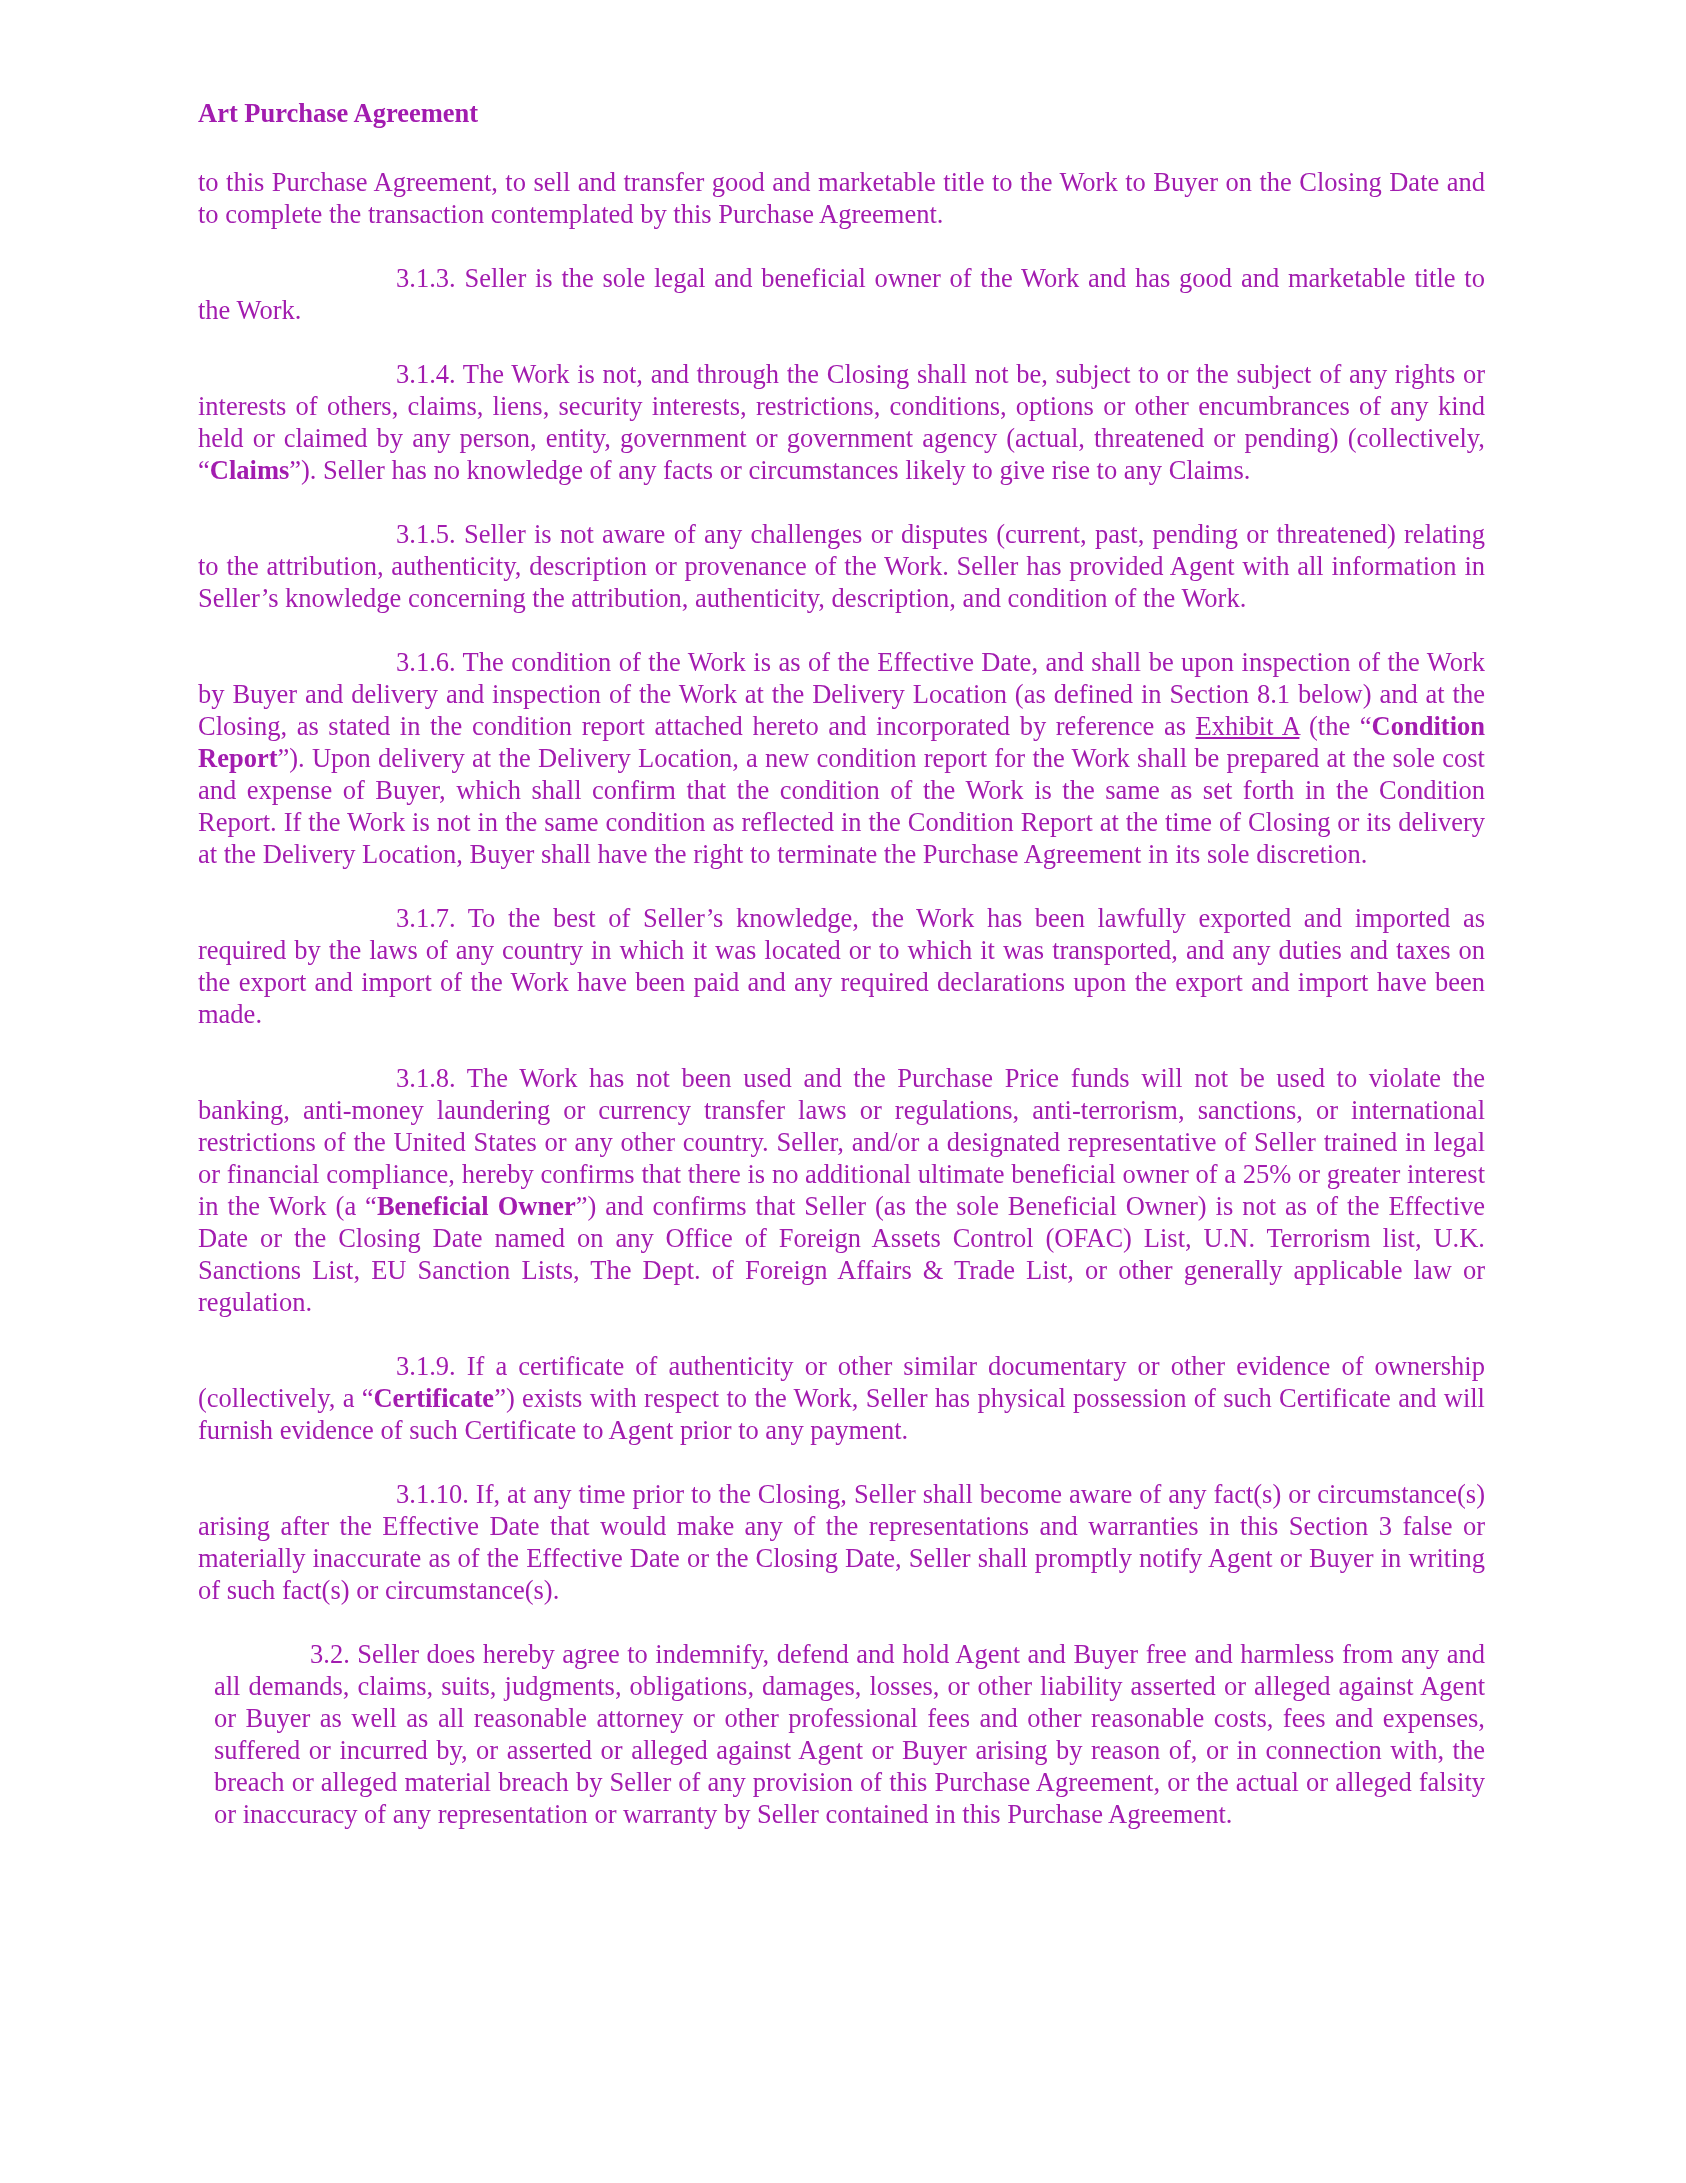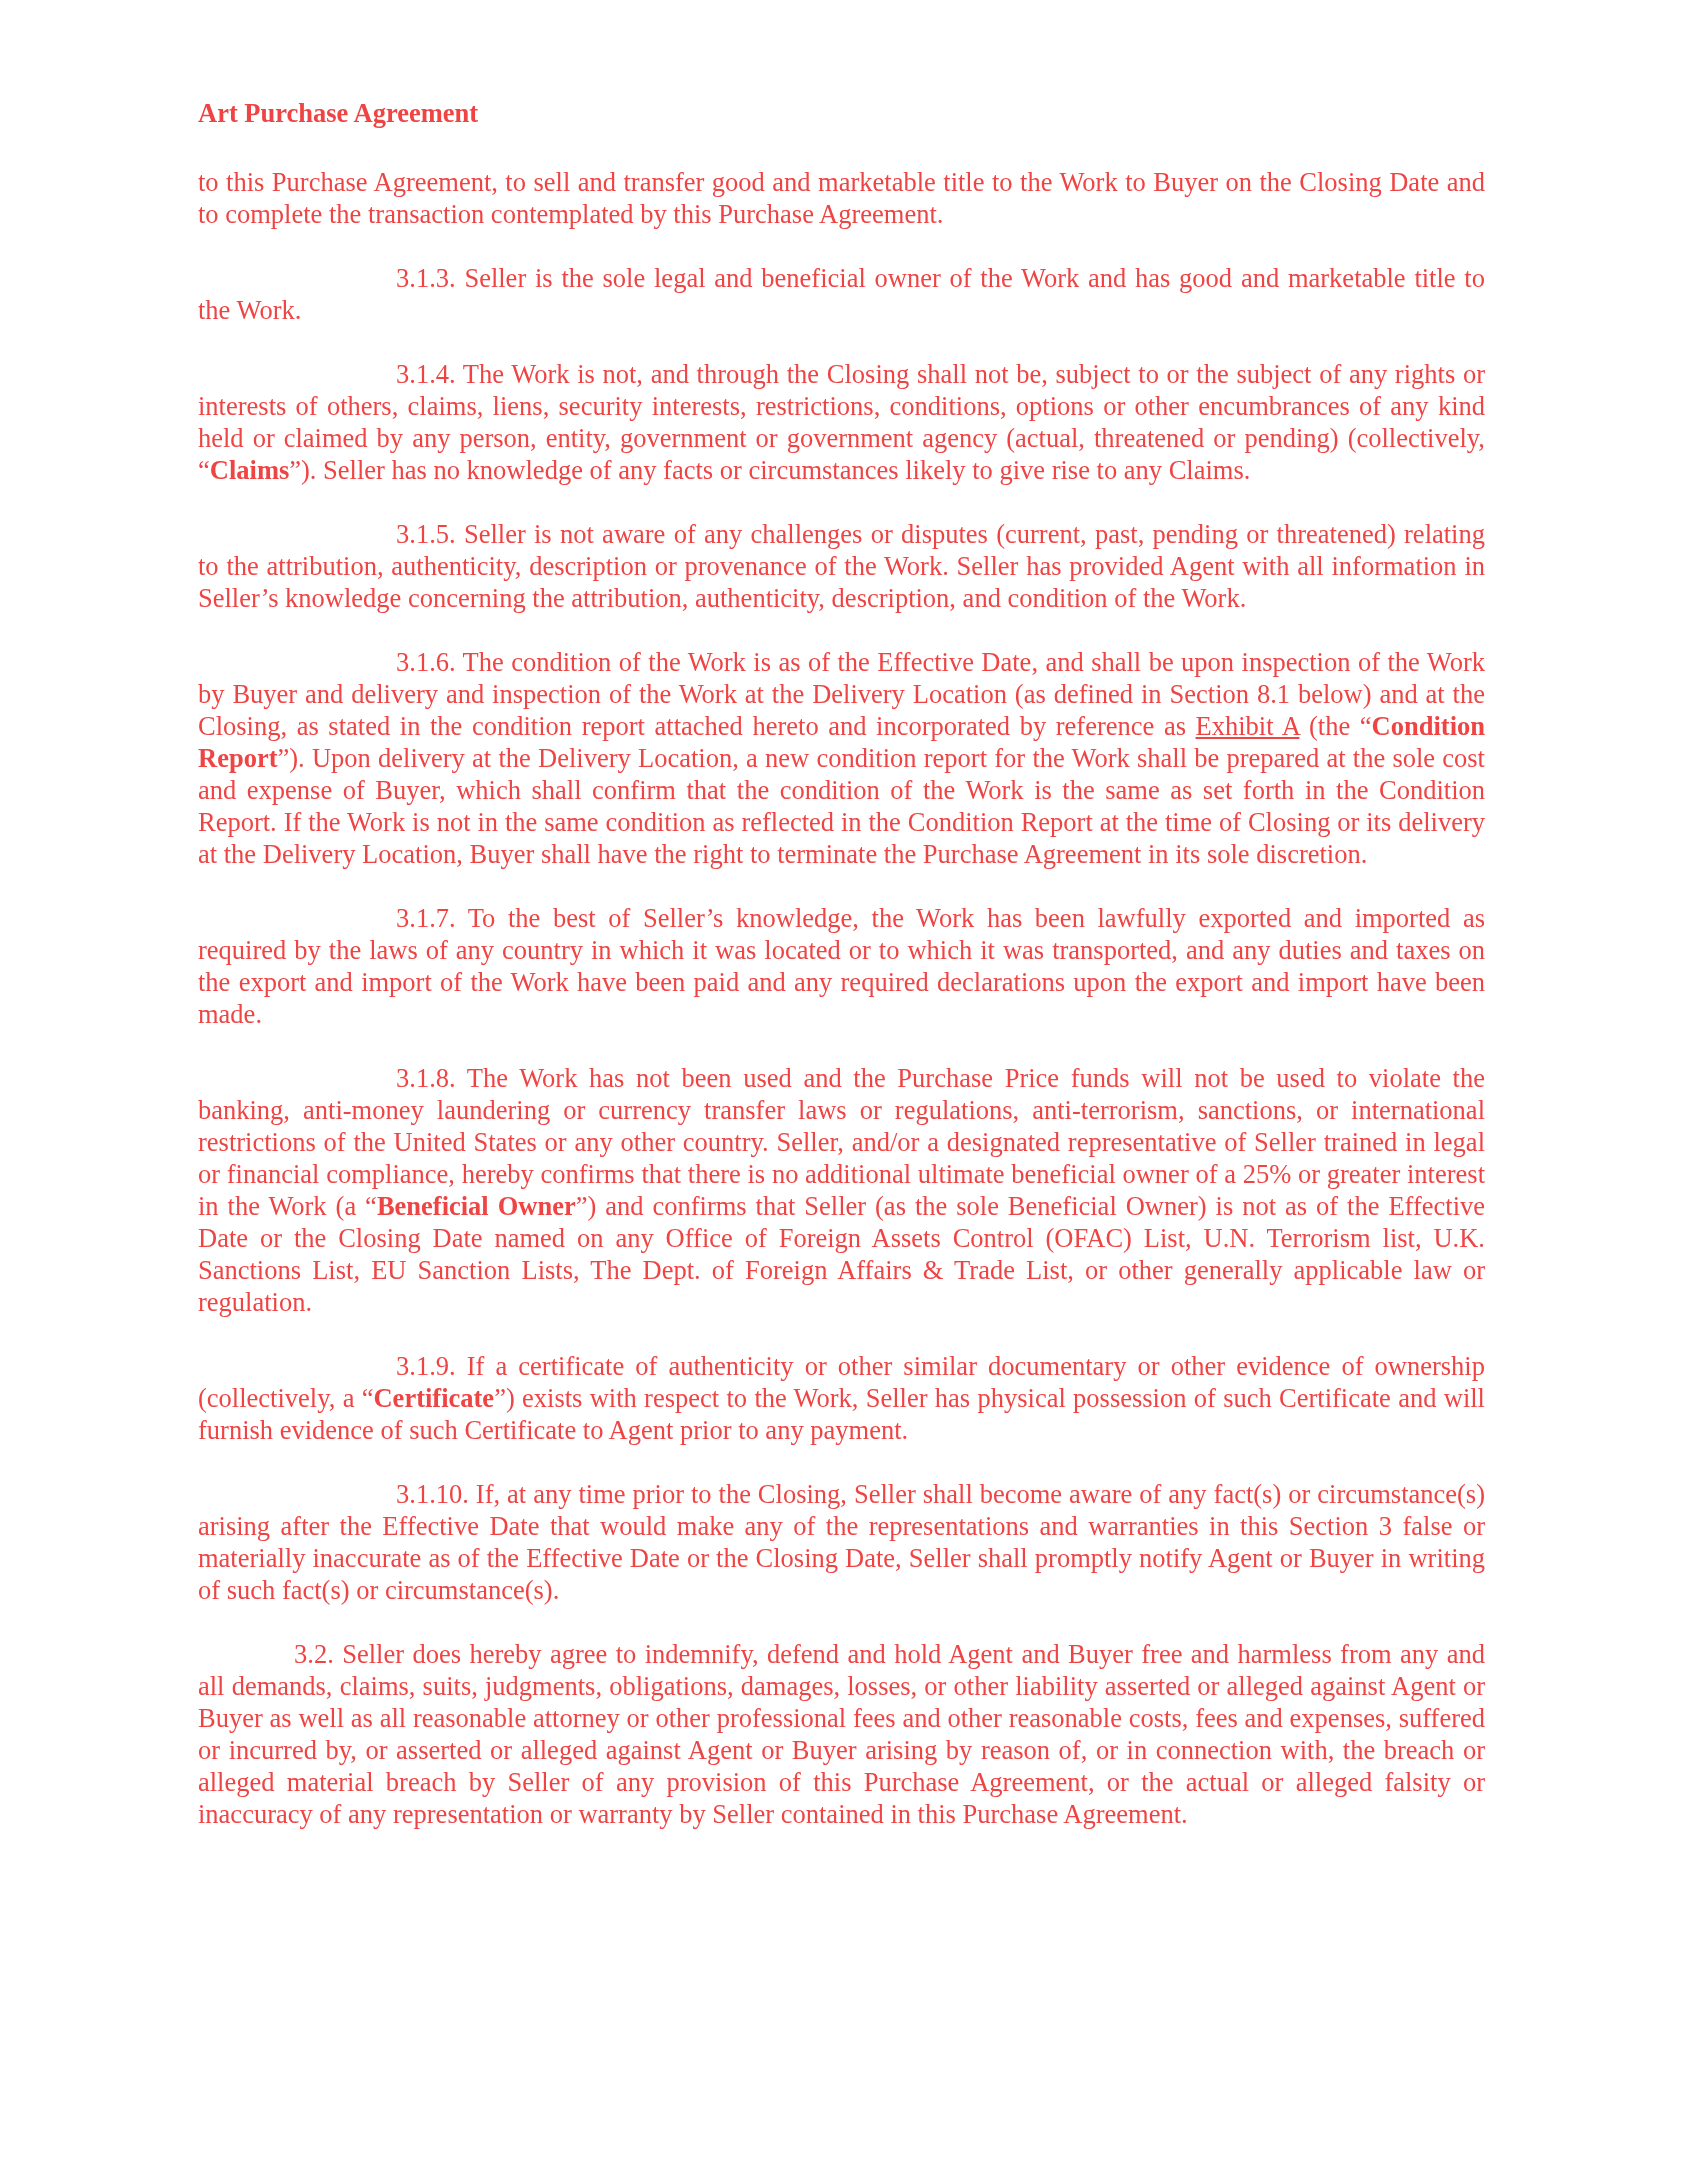--- a/index.html
+++ b/index.html
@@ -2,40 +2,40 @@
 <html style="font-size:9.6px"><head>
 <meta charset="utf-8">
 <style>
   html, body { margin: 0; padding: 0; background: #ffffff; }
   .page {
     position: relative;
     width: 1686px;
     height: 2183px;
     box-sizing: border-box;
     background: #ffffff;
-    color: #ef4444;
+    color: #a21caf;
     padding: 97px 201px 0 198px;
     font-family: "Liberation Serif", "DejaVu Serif", serif;
     font-size: 26.5px;
     line-height: 32px;
     overflow: hidden;
   }
   .doc-header { margin: 0 0 37px 0; }
   .doc-header p {
     margin: 0;
     font-weight: bold;
     text-align: left;
   }
   .para {
     margin: 32px 0 0 0;
     text-align: justify;
   }
   .para.first { margin-top: 4px; }
   .indent-1 { text-indent: 198px; }     
-  .indent-half { text-indent: 96px; }  
+  .indent-half { text-indent: 96px; margin-left: 16px; }  
   .u { text-decoration: underline; }
   .bi { font-weight: bold; }
 </style>
 </head>
 <body>
 
 <div class="page">
 
   <header class="doc-header">
     <p>Art Purchase Agreement</p>

